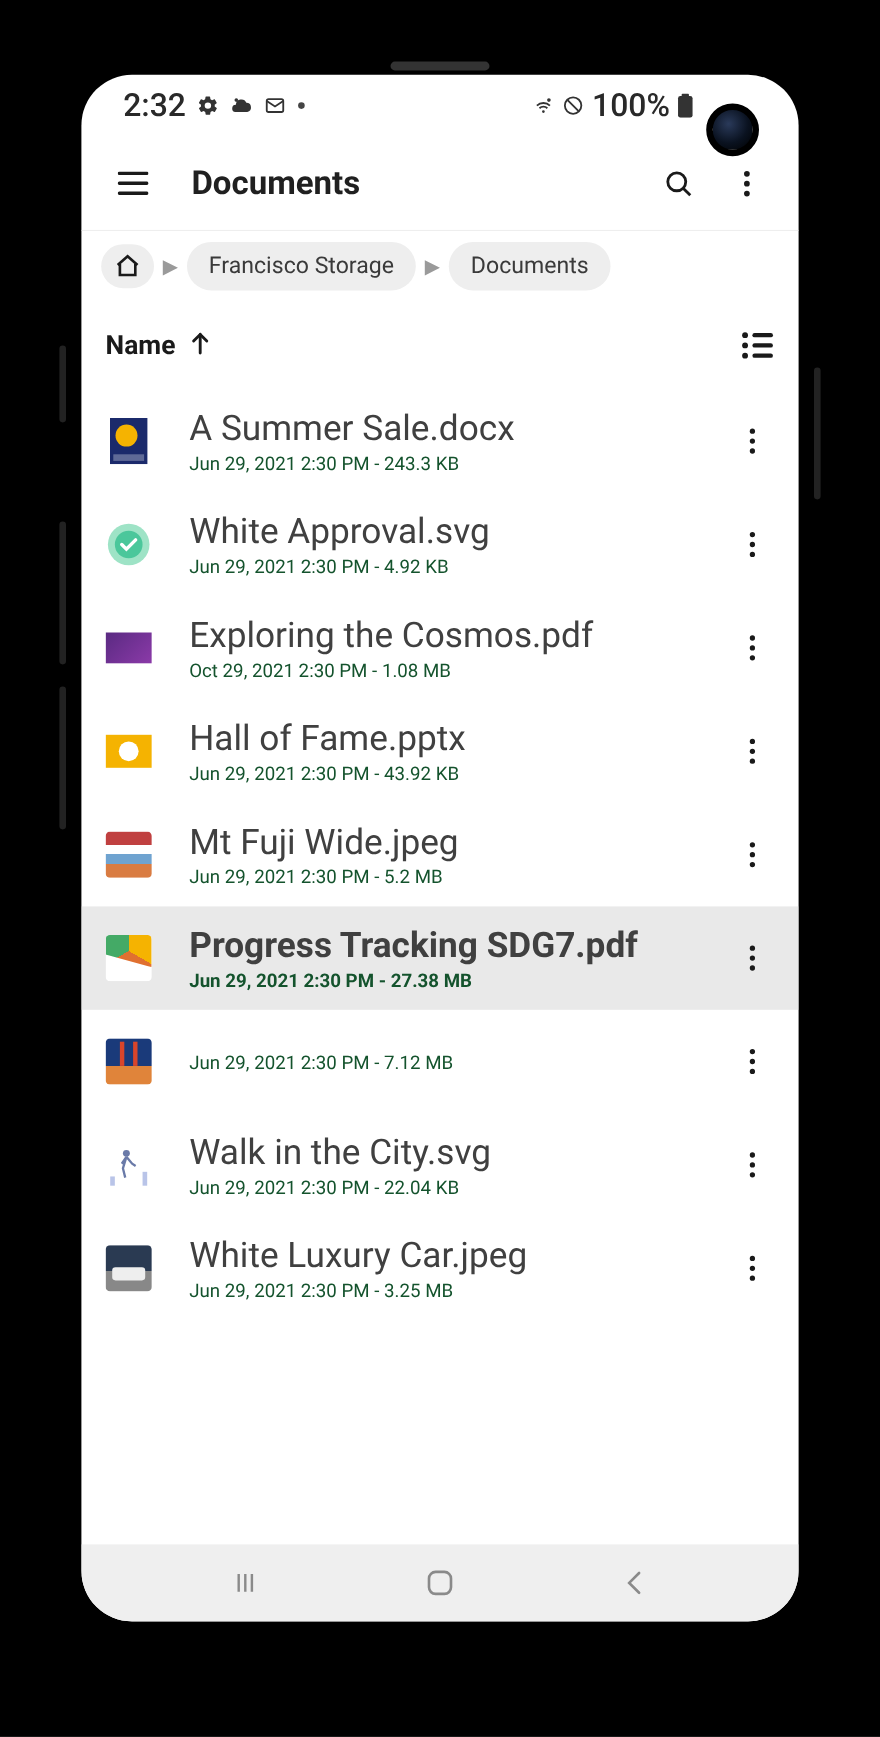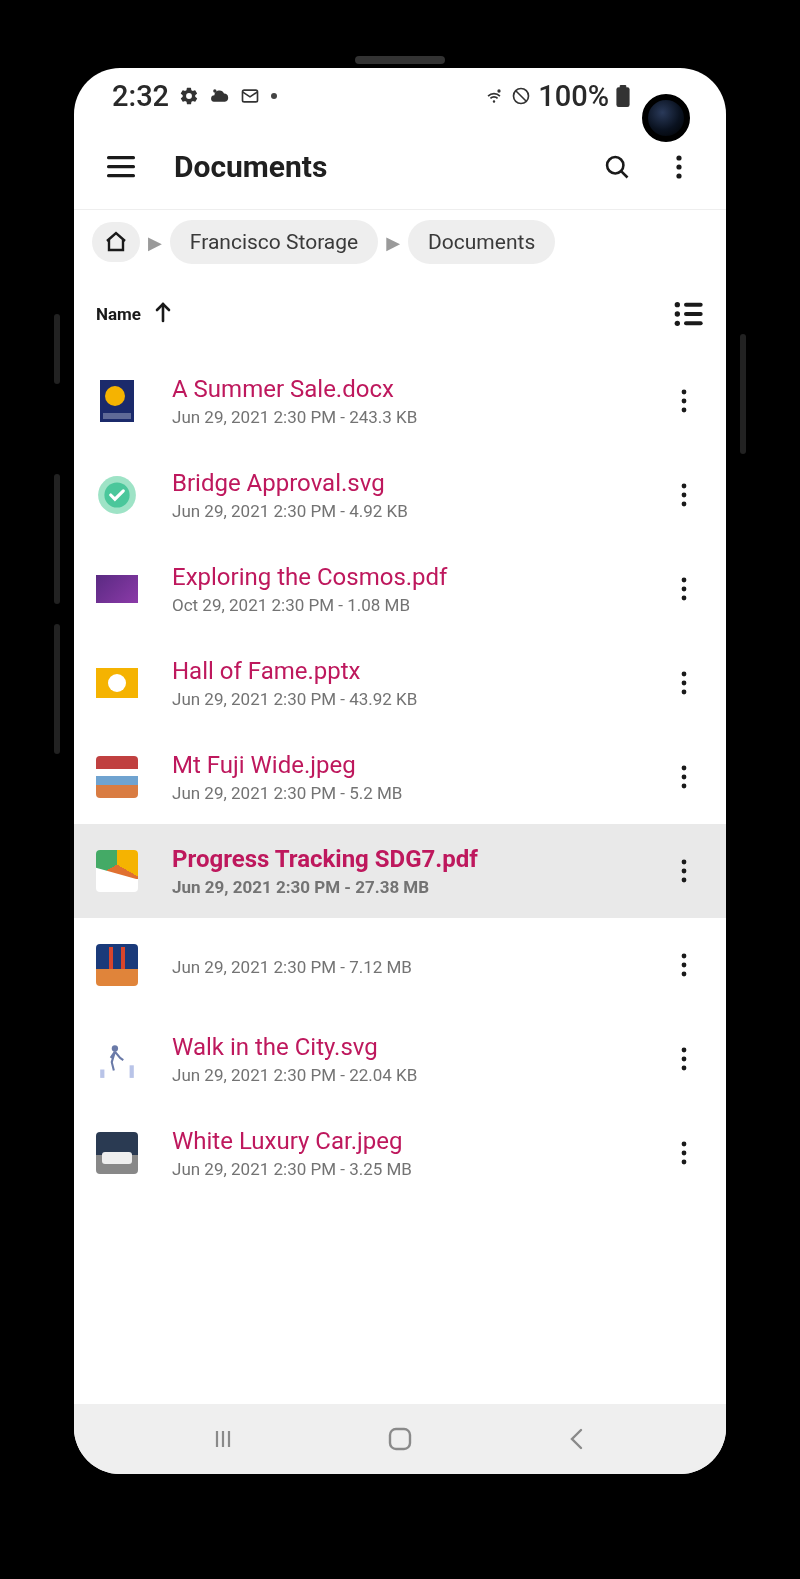--- a/index.html
+++ b/index.html
@@ -118,21 +118,21 @@
   .crumb.home svg { width:24px; height:24px; display:block; }
   .bc-sep { color:#9a9a9a; font-size:18px; padding:0 2px; }
 
   
   .sortrow {
     height: 80px;
     display:flex;
     align-items:center;
     padding: 0 22px 0 22px;
   }
-  .sortlabel { font-size:17px; font-weight:700; color:#1a1a1a; }
+  .sortlabel { font-size:24px; font-weight:700; color:#1a1a1a; }
   .sortarrow { margin-left:12px; }
   .viewtoggle { margin-left:auto; width:32px; height:32px; }
 
   
   .list { flex:1; overflow:hidden; }
   .row {
     display:flex;
     align-items:center;
     height: 94px;
     padding: 0 22px 0 22px;
@@ -140,22 +140,22 @@
   }
   .row.sel { background:#e9e9e9;font-weight:bold; }
   .thumb {
     width: 42px; height: 42px;
     border-radius: 4px;
     flex-shrink:0;
     display:flex; align-items:center; justify-content:center;
     overflow:hidden;
   }
   .fileinfo { margin-left: 34px; flex:1; min-width:0; }
-  .fname { font-size:24px; color:#be185d; white-space:nowrap; overflow:hidden; text-overflow:ellipsis; }
-  .fmeta { font-size:17px; color:#737373; margin-top:4px; }
+  .fname { font-size:32px; color:#404040; white-space:nowrap; overflow:hidden; text-overflow:ellipsis; }
+  .fmeta { font-size:17px; color:#14532d; margin-top:4px; }
   .row-kebab { width:40px; height:40px; display:flex; align-items:center; justify-content:center; cursor:pointer; }
   .row-kebab svg, .kebab-btn svg { width:6px; height:24px; }
 
   
   .navbar {
     height: 70px;
     background: #efefef;
     display:flex;
     align-items:center;
     justify-content:space-around;
@@ -300,21 +300,21 @@
         </div>
         <div class="row">
           <div class="thumb">
             <svg viewBox="0 0 40 40">
               <circle cx="20" cy="20" r="18" fill="#9ee3c6"></circle>
               <circle cx="20" cy="20" r="12" fill="#4bc79b"></circle>
               <path d="M14 20l4 4 8-8" stroke="#fff" stroke-width="3" fill="none" stroke-linecap="round"></path>
             </svg>
           </div>
           <div class="fileinfo">
-            <div class="fname">Bridge Approval.svg</div>
+            <div class="fname">White Approval.svg</div>
             <div class="fmeta">Jun 29, 2021 2:30 PM - 4.92 KB</div>
           </div>
           <div class="row-kebab">
             <svg viewBox="0 0 6 24" fill="#1a1a1a">
               <circle cx="3" cy="3" r="2.4"></circle>
               <circle cx="3" cy="12" r="2.4"></circle>
               <circle cx="3" cy="21" r="2.4"></circle>
             </svg>
           </div>
         </div>

